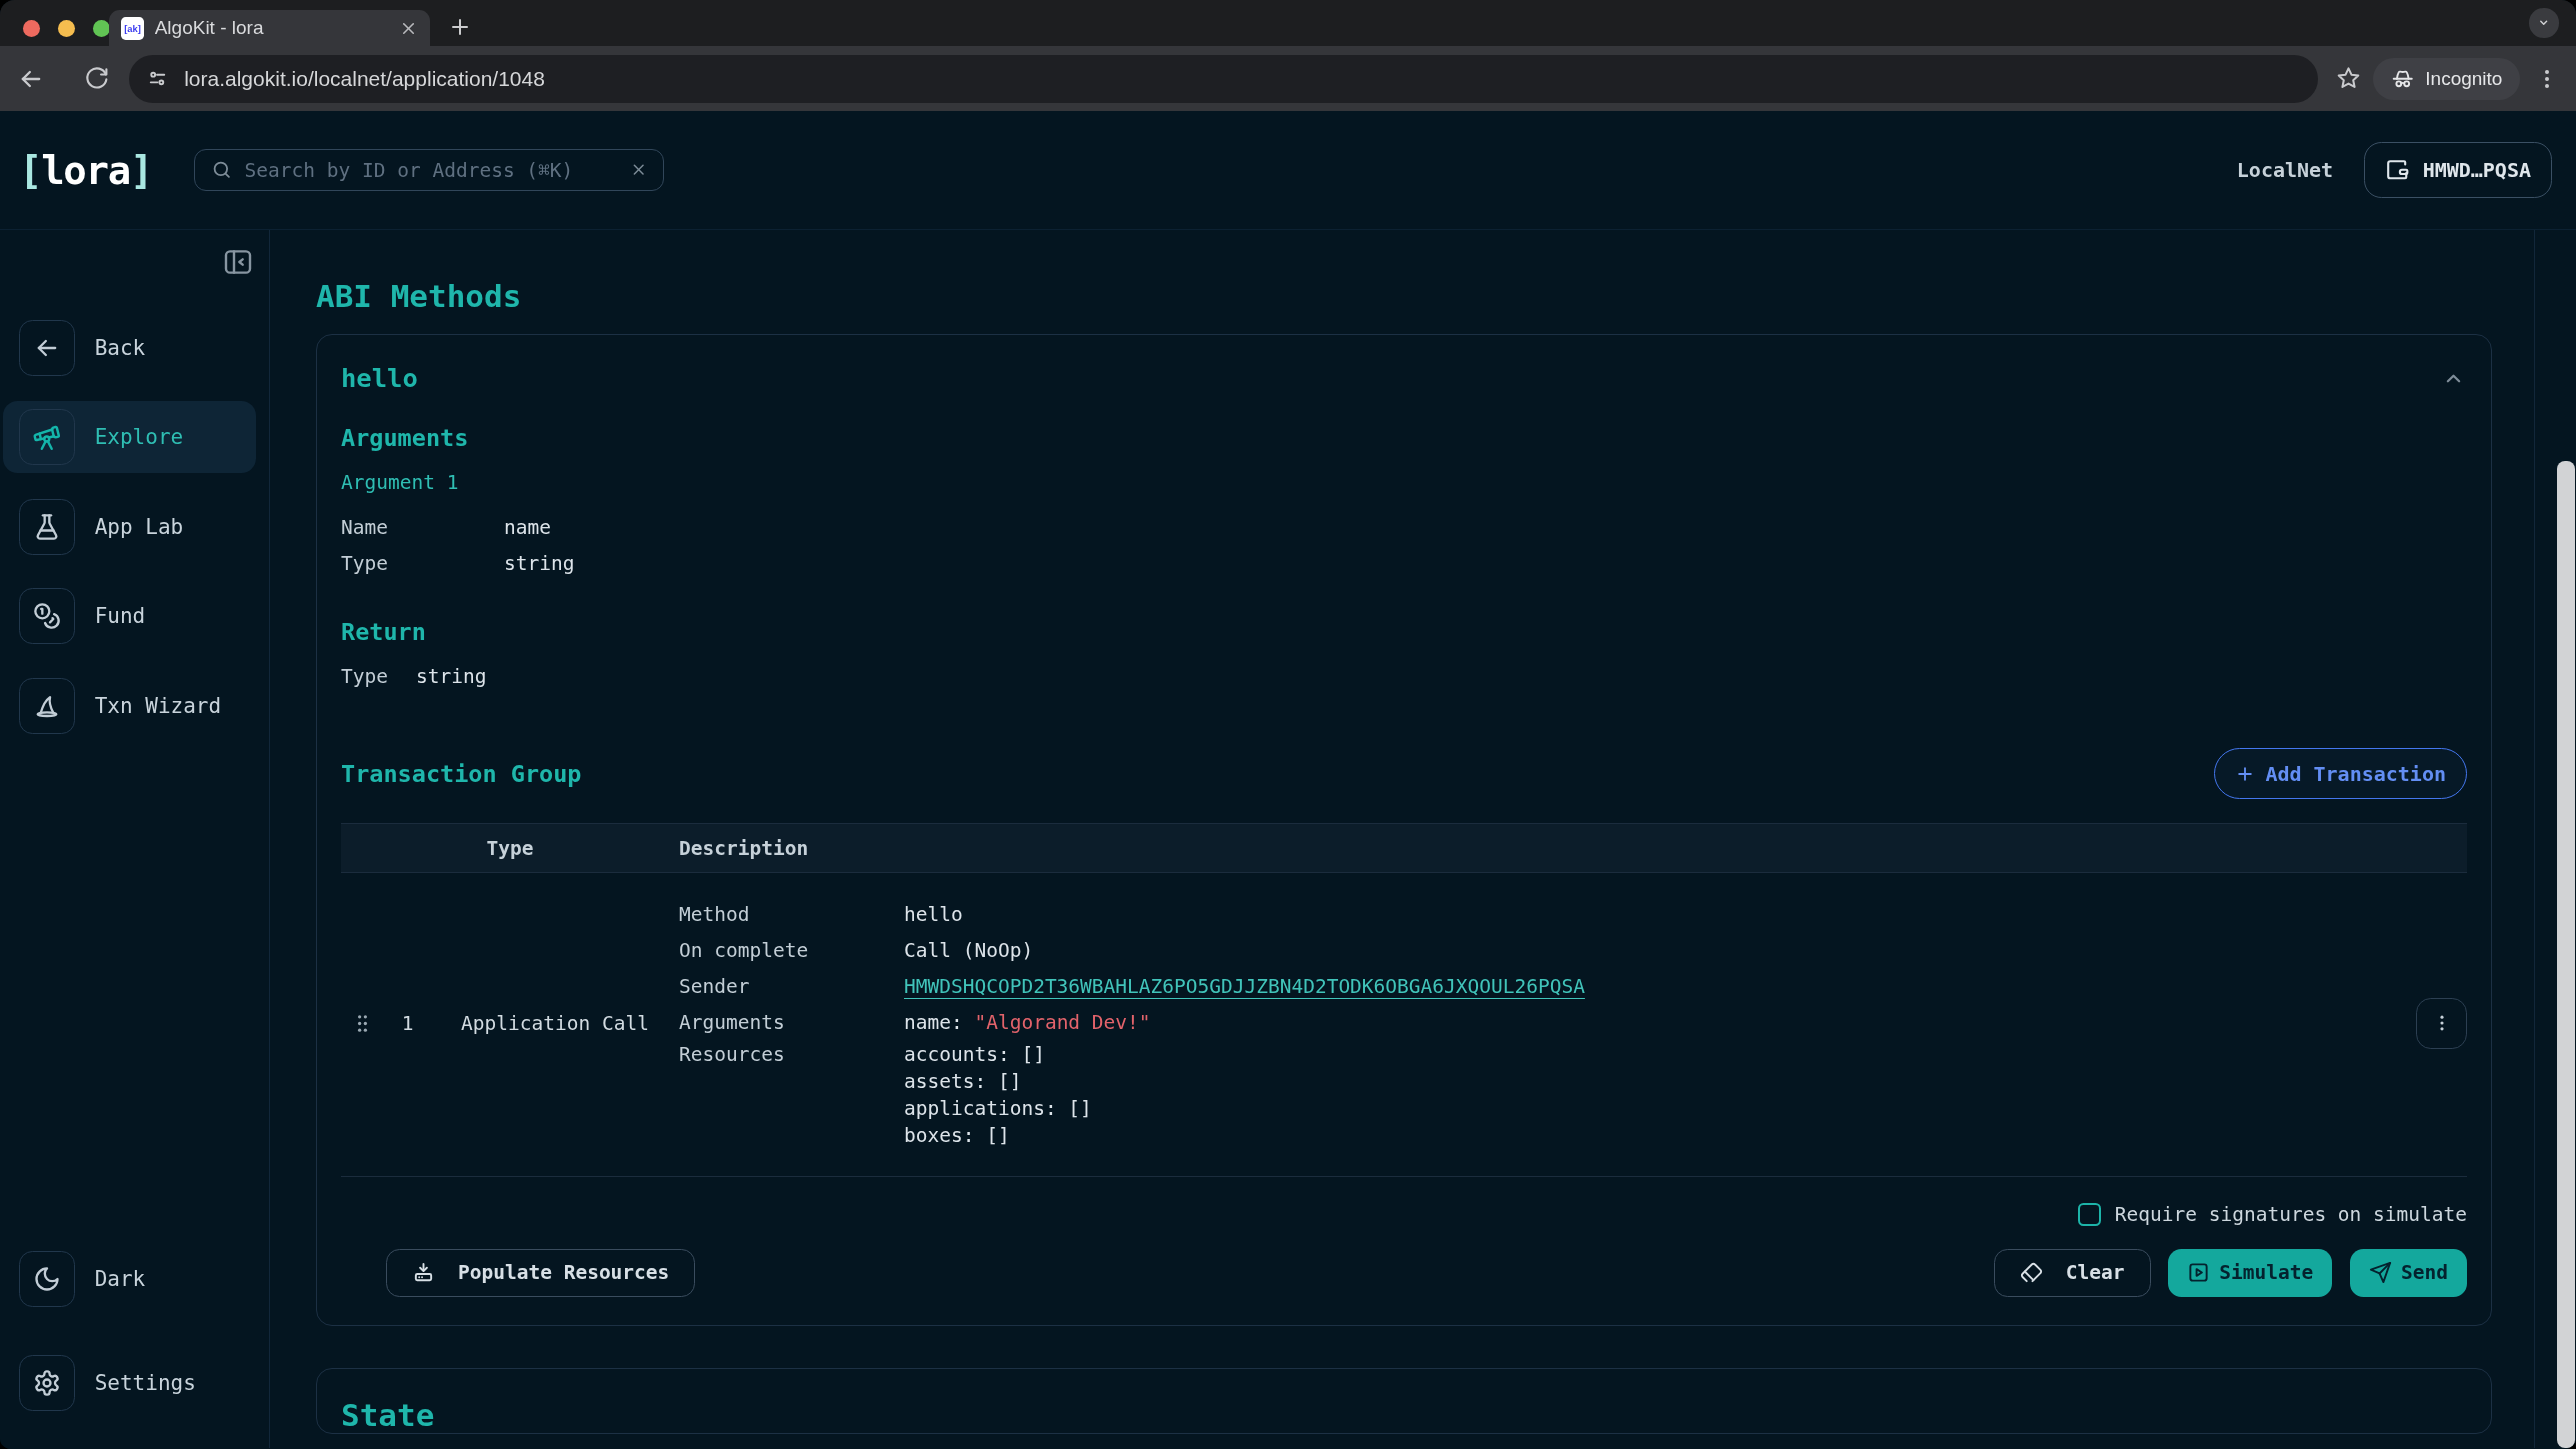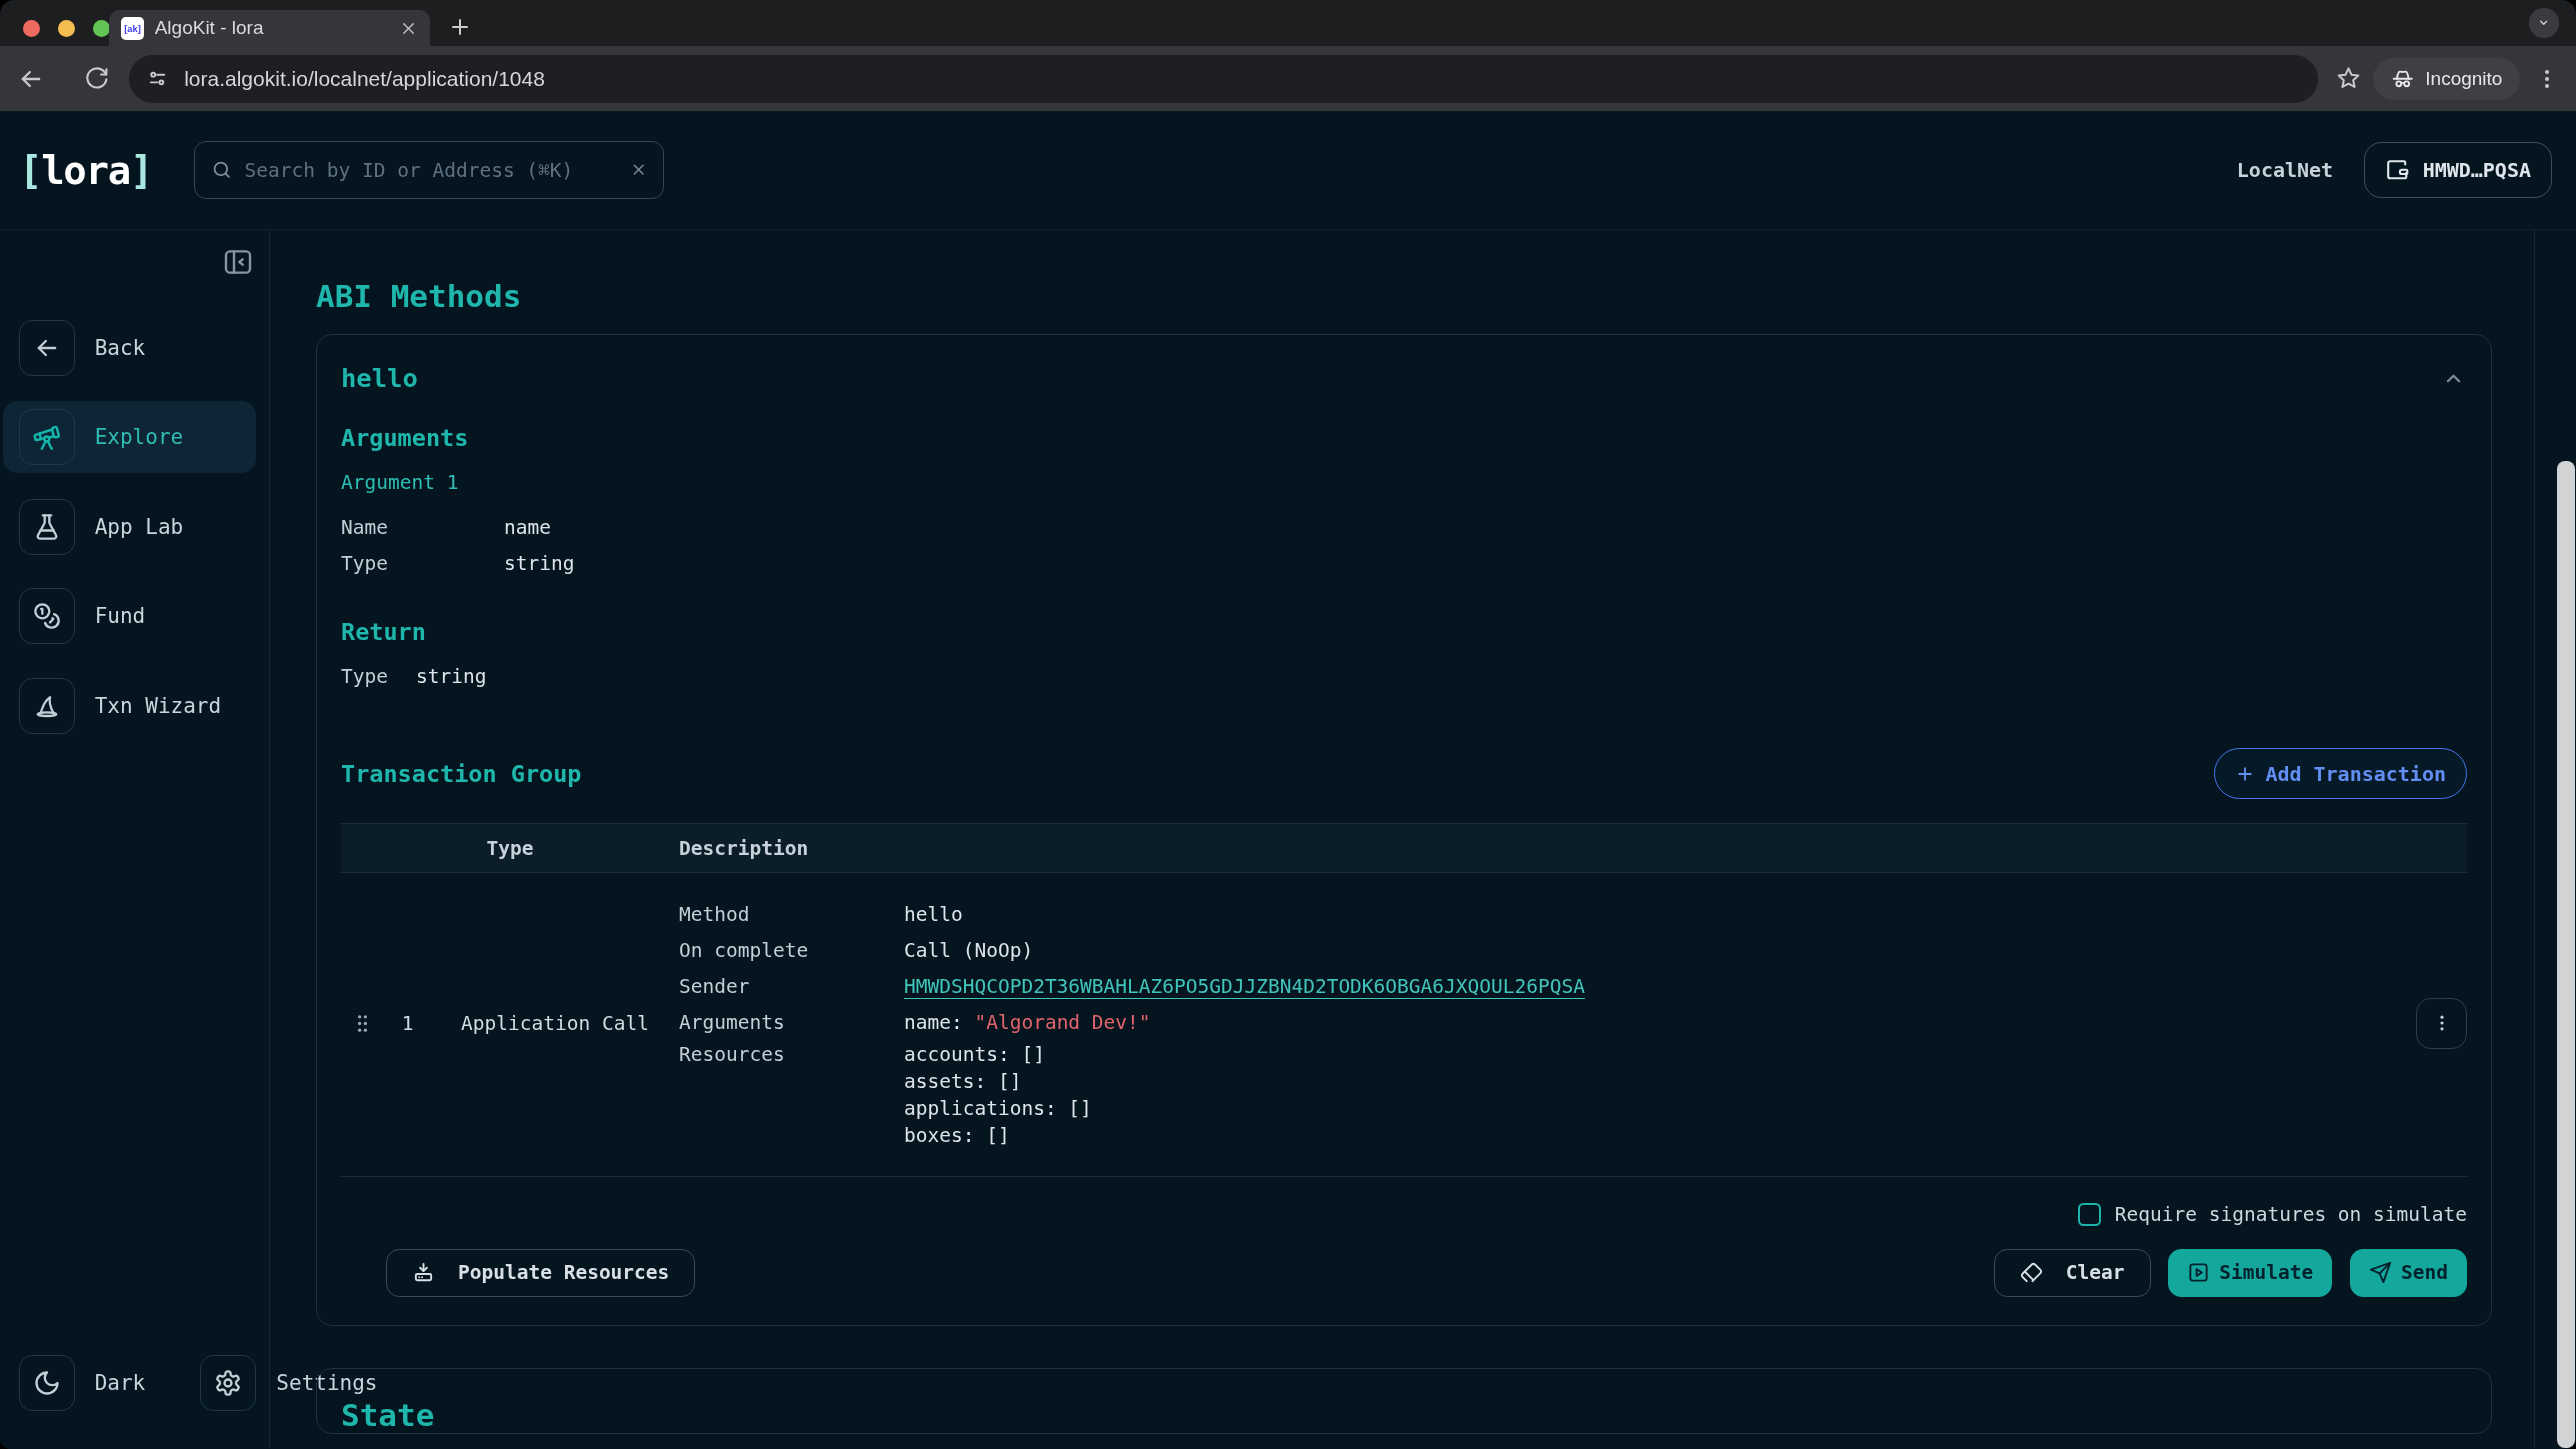--- a/index.html
+++ b/index.html
@@ -33,36 +33,36 @@
   .incognito { height:42px; background:#3f4045; border-radius:21px; display:flex; align-items:center;
                padding:0 17.4px; gap:9.4px; color:#e6e7e9; font-size:19px; }
   .kebab-chrome { color:#c9cacd; margin-left:14.8px; }
 
   
   .app { position:relative; height:1338px; background:#041520; }
   .app-header { height:119px; display:flex; align-items:center; padding:0 24px 0 19px;
                 border-bottom:0.7px solid #0c2132; }
   .logo { font-size:39px; font-weight:800; letter-spacing:-1.3px; }
   .logo .br { color:#a9e7e1; } .logo .tx { color:#ffffff; }
-  .searchbox { margin-left:42px; width:470px; height:58px; border:1.3px solid #31465a; border-radius:12px;
+  .searchbox { margin-left:42px; width:470px; height:42px; border:1.3px solid #31465a; border-radius:12px;
                display:flex; align-items:center; padding:0 16px; gap:12px; }
   .searchbox .ph { color:#5f7081; font-size:19.5px; flex:1; }
   .sb-icon { color:#7d8c98; }
   .spacer { flex:1; }
   .network { color:#c6d1d9; font-size:20px; margin-right:31px;font-weight:bold; }
   .wallet-btn { height:56px; border:1.3px solid #3b5064; border-radius:17.4px; background:transparent;
                 display:flex; align-items:center; gap:12px; padding:0 20px; color:#dfe6eb;
                 font-size:20px; font-weight:600; font-family:inherit; }
 
   
   .app-body { display:flex; height:1218px; position:relative; }
   .sidebar { width:270px; border-right:1.3px solid #12273a; padding:16px 0 29.5px; display:flex; flex-direction:column; flex:0 0 auto; }
   .collapse-row { display:flex; justify-content:flex-end; padding-right:14.8px; color:#8795a1; }
   .nav { margin-top:34px; display:flex; flex-direction:column; gap:17.4px; }
-  .footer-nav { margin-top:auto; display:flex; flex-direction:row; gap:11px; }
+  .footer-nav { margin-top:auto; display:flex; flex-direction:column; gap:32px; }
   .side-item { display:flex; align-items:center; gap:20px; padding:8px 12px 8px 16px; margin:0 13.4px 0 2.7px;
                border-radius:14.8px; cursor:pointer; }
   .side-item.active { background:#0e2536; }
   .icon-box { width:56px; height:56px; border:1.3px solid #21374c; border-radius:13.4px; display:grid;
               place-items:center; color:#c2cdd6; flex:0 0 auto; }
   .side-item.active .icon-box { color:#14b5aa; }
   .side-label { font-size:21px; color:#c9d4dc; }
   .side-item.active .side-label { color:#2fbeb3; }
 
   .main { flex:1; padding:48px 42px 0 46px; border-right:1.3px solid #12273a; margin-right:41px; overflow:hidden; }

